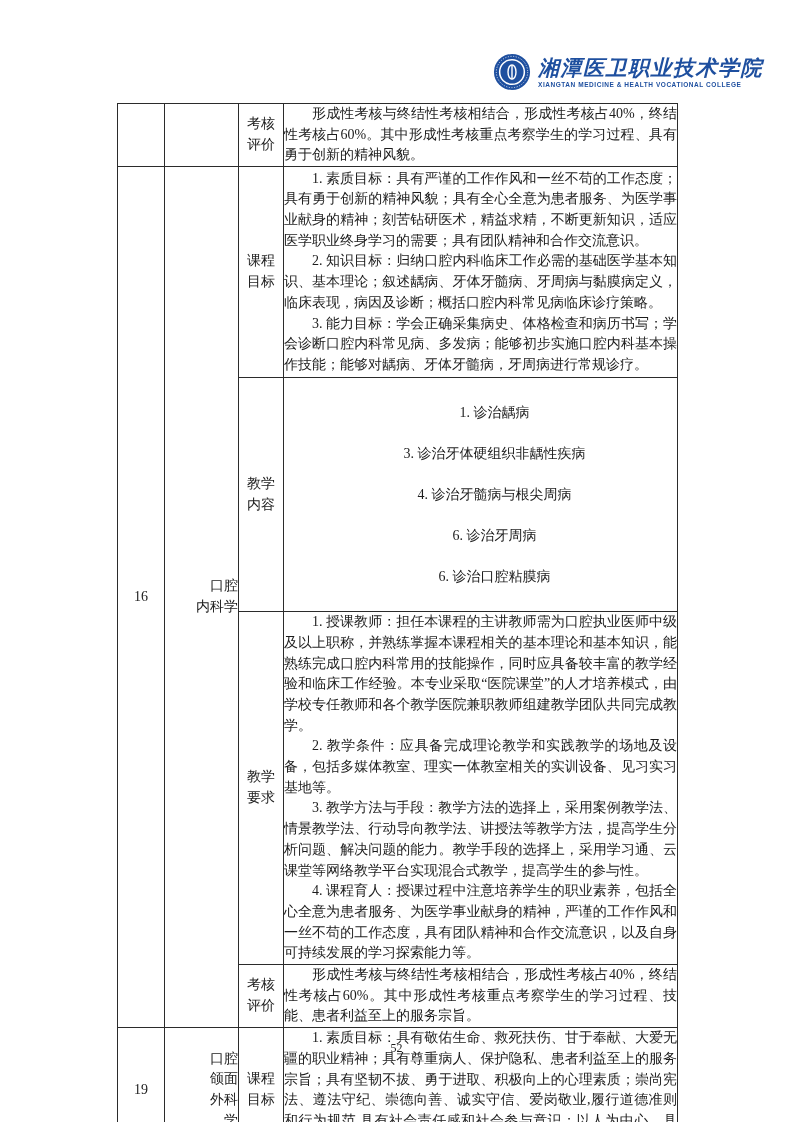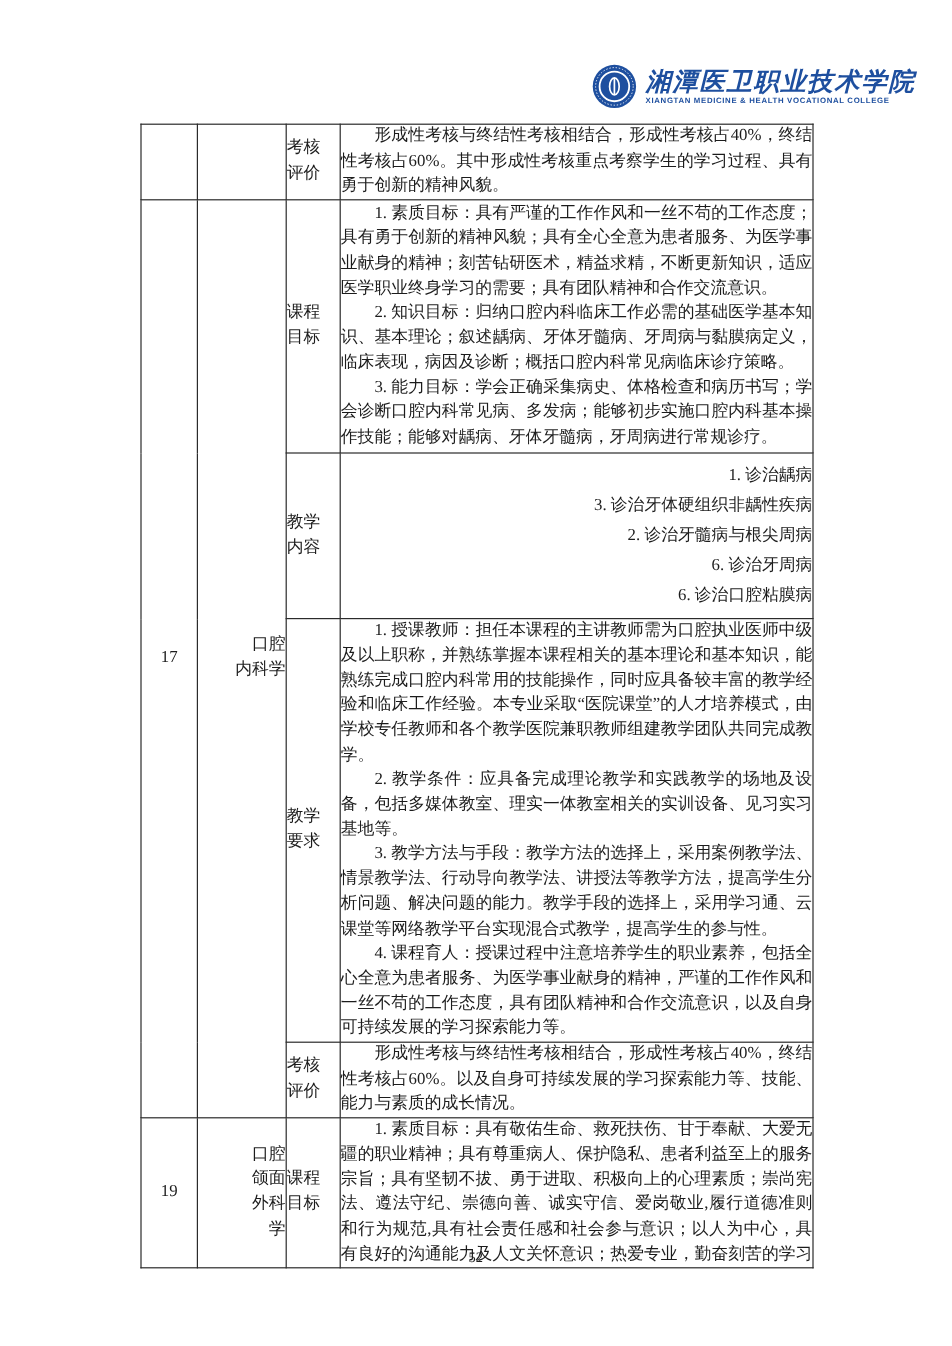--- a/index.html
+++ b/index.html
@@ -24,25 +24,25 @@
   table.syllabus{
     position:absolute;left:117px;top:103px;width:560px;
     border-collapse:collapse;table-layout:fixed;
   }
   table.syllabus td{
     border:1px solid #2b2b2b;vertical-align:middle;padding:0;
     font-size:14px;line-height:20.7px;
   }
   td.no{text-align:center}
   td.course{text-align:right;white-space:pre-line}
-  td.label{text-align:left;white-space:pre-line}
+  td.label{text-align:center;white-space:pre-line}
   td.content{padding:1px 5px;text-align:justify}
   .para{margin:0;text-indent:2em;text-align:justify}
   .items{padding:6px 0}
-  .item{margin:0;text-indent:2em;line-height:25px;text-align:right}
+  .item{margin:16px;text-indent:2em;line-height:25px;text-align:center}
   .clip{max-height:124px;overflow:hidden}
   .h-assess{height:63px}
   .h-goals17{height:211px}
   .h-content17{height:126px}
   .h-req17{height:325px}
   .h-assess17{height:60px}
   .h-row18{height:123px}
   
   .page-number{
     position:absolute;top:1041px;left:0;width:793px;text-align:center;
@@ -81,59 +81,59 @@
       <td class="no"></td>
       <td class="course"></td>
       <td class="label">考核
 评价</td>
       <td class="content">
         <p class="para">形成性考核与终结性考核相结合，形成性考核占40%，终结性考核占60%。其中形成性考核重点考察学生的学习过程、具有勇于创新的精神风貌。</p>
       </td>
     </tr>
 
     <tr class="h-goals17">
-      <td class="no" rowspan="4">17</td>
+      <td class="no" rowspan="4">16</td>
       <td class="course" rowspan="4">口腔
 内科学</td>
       <td class="label">课程
 目标</td>
       <td class="content">
         <p class="para">1. 素质目标：具有严谨的工作作风和一丝不苟的工作态度；具有勇于创新的精神风貌；具有全心全意为患者服务、为医学事业献身的精神；刻苦钻研医术，精益求精，不断更新知识，适应医学职业终身学习的需要；具有团队精神和合作交流意识。</p>
         <p class="para">2. 知识目标：归纳口腔内科临床工作必需的基础医学基本知识、基本理论；叙述龋病、牙体牙髓病、牙周病与黏膜病定义，临床表现，病因及诊断；概括口腔内科常见病临床诊疗策略。</p>
         <p class="para">3. 能力目标：学会正确采集病史、体格检查和病历书写；学会诊断口腔内科常见病、多发病；能够初步实施口腔内科基本操作技能；能够对龋病、牙体牙髓病，牙周病进行常规诊疗。</p>
       </td>
     </tr>
     <tr class="h-content17">
       <td class="label">教学
 内容</td>
       <td class="content">
         <div class="items">
           <p class="item">1. 诊治龋病</p>
           <p class="item">3. 诊治牙体硬组织非龋性疾病</p>
-          <p class="item">2. 诊治牙髓病与根尖周病</p>
+          <p class="item">4. 诊治牙髓病与根尖周病</p>
           <p class="item">6. 诊治牙周病</p>
           <p class="item">6. 诊治口腔粘膜病</p>
         </div>
       </td>
     </tr>
     <tr class="h-req17">
       <td class="label">教学
 要求</td>
       <td class="content">
         <p class="para">1. 授课教师：担任本课程的主讲教师需为口腔执业医师中级及以上职称，并熟练掌握本课程相关的基本理论和基本知识，能熟练完成口腔内科常用的技能操作，同时应具备较丰富的教学经验和临床工作经验。本专业采取“医院课堂”的人才培养模式，由学校专任教师和各个教学医院兼职教师组建教学团队共同完成教学。</p>
         <p class="para">2. 教学条件：应具备完成理论教学和实践教学的场地及设备，包括多媒体教室、理实一体教室相关的实训设备、见习实习基地等。</p>
         <p class="para">3. 教学方法与手段：教学方法的选择上，采用案例教学法、情景教学法、行动导向教学法、讲授法等教学方法，提高学生分析问题、解决问题的能力。教学手段的选择上，采用学习通、云课堂等网络教学平台实现混合式教学，提高学生的参与性。</p>
         <p class="para">4. 课程育人：授课过程中注意培养学生的职业素养，包括全心全意为患者服务、为医学事业献身的精神，严谨的工作作风和一丝不苟的工作态度，具有团队精神和合作交流意识，以及自身可持续发展的学习探索能力等。</p>
       </td>
     </tr>
     <tr class="h-assess17">
       <td class="label">考核
 评价</td>
       <td class="content">
-        <p class="para">形成性考核与终结性考核相结合，形成性考核占40%，终结性考核占60%。以及自身可持续发展的学习探索能力等、技能、能力与素质的成长情况。</p>
+        <p class="para">形成性考核与终结性考核相结合，形成性考核占40%，终结性考核占60%。其中形成性考核重点考察学生的学习过程、技能、患者利益至上的服务宗旨。</p>
       </td>
     </tr>
 
     <tr class="h-row18">
       <td class="no">19</td>
       <td class="course">口腔
 颌面
 外科
 学</td>
       <td class="label">课程

